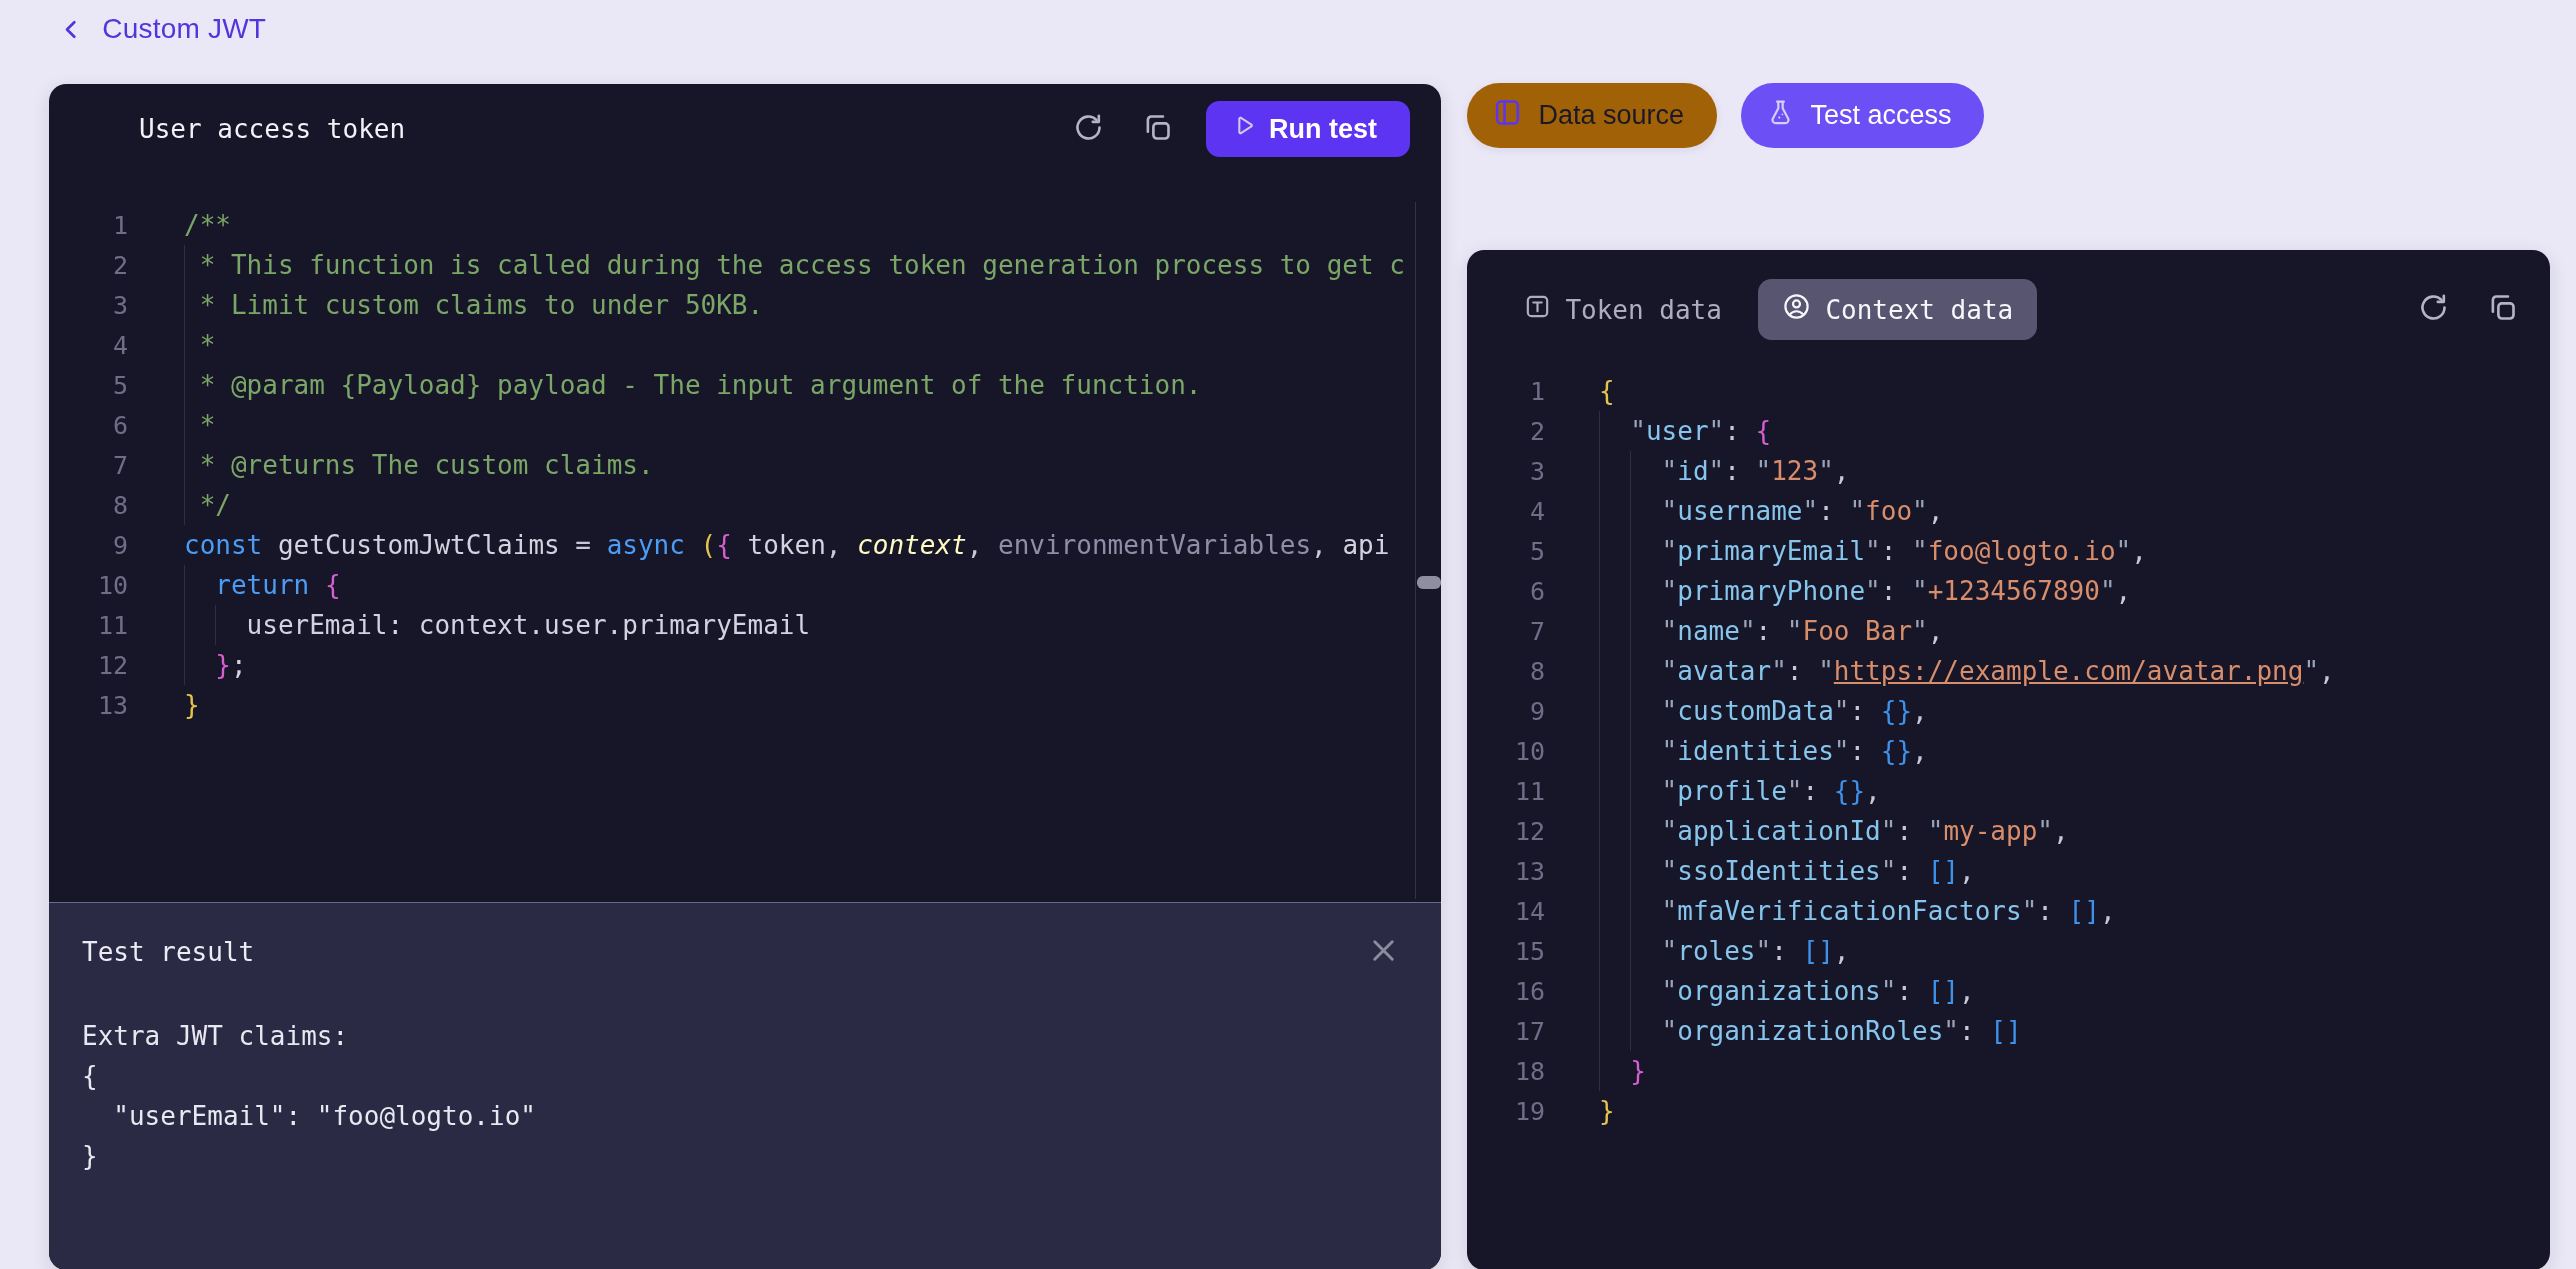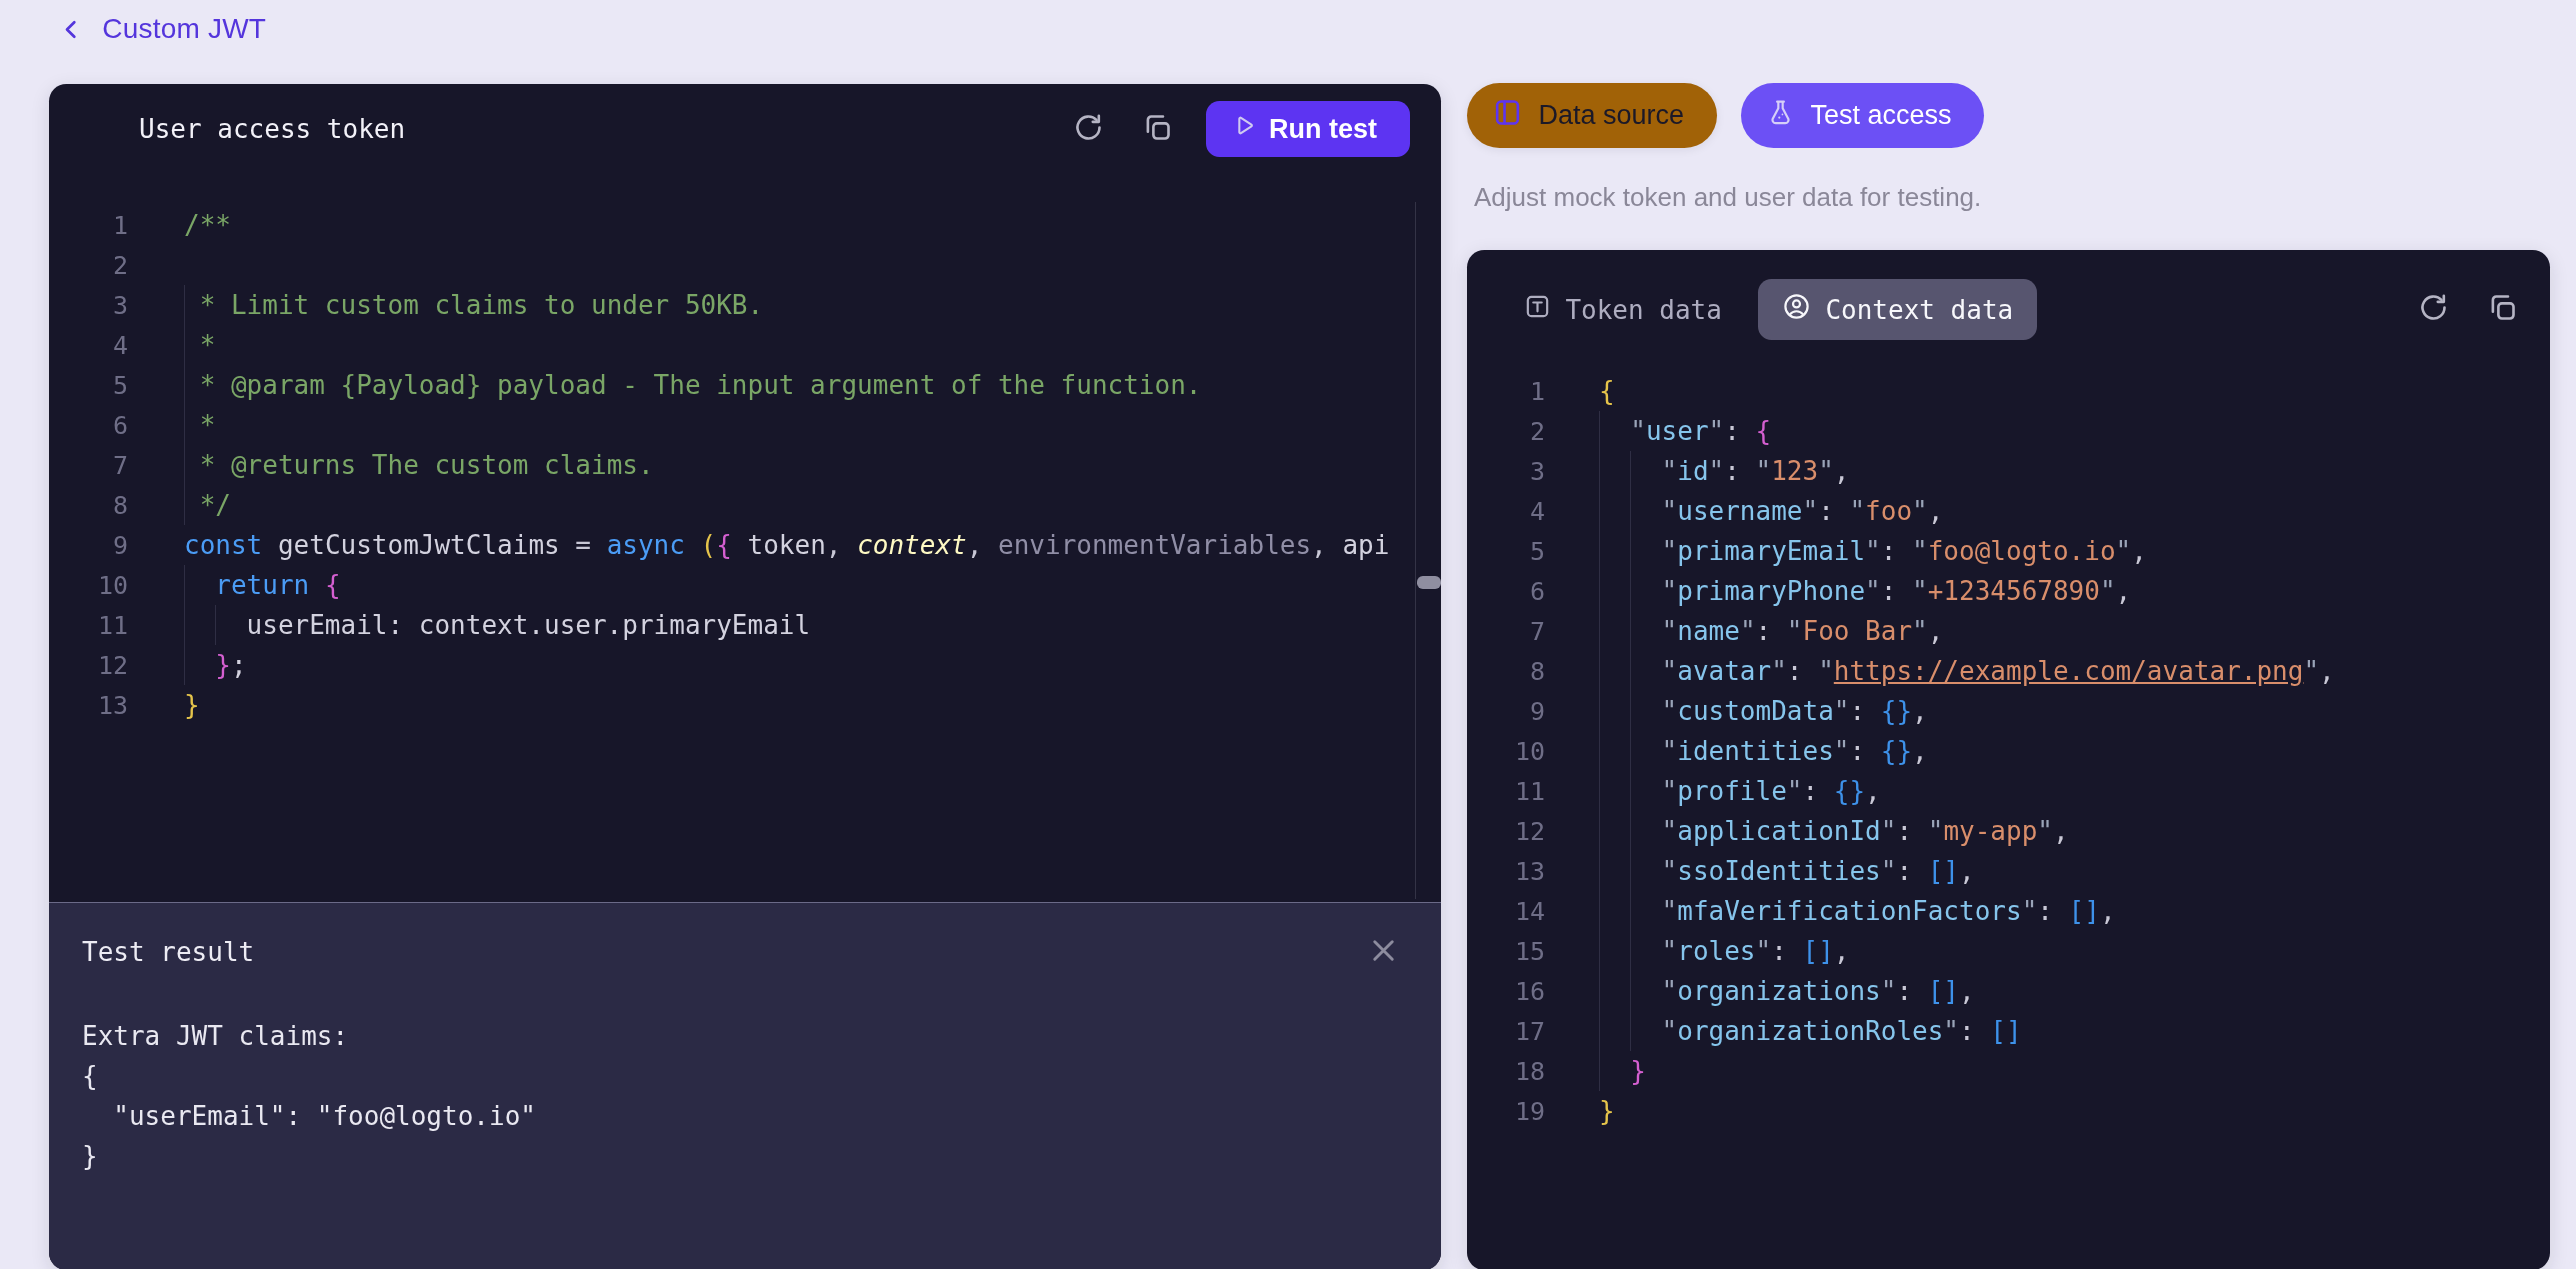--- a/index.html
+++ b/index.html
@@ -107,20 +107,21 @@
       </button>
     </div>
 
     <div class="code ed-code" id="editor-code">
         <div class="cl">
           <span class="ln">1</span>
           <span class="cc"><span class="tk-com">/**</span></span>
         </div>
         <div class="cl">
           <span class="ln">2</span>
+          <span class="cc"><span class="ind g1"></span><span class="tk-com">* This function is called during the access token generation process to get c</span></span>
         </div>
         <div class="cl">
           <span class="ln">3</span>
           <span class="cc"><span class="ind g1"></span><span class="tk-com">* Limit custom claims to under 50KB.</span></span>
         </div>
         <div class="cl">
           <span class="ln">4</span>
           <span class="cc"><span class="ind g1"></span><span class="tk-com">*</span></span>
         </div>
         <div class="cl">
@@ -195,21 +196,20 @@
   <button class="pill pill-testcontext">
     <span>
       <svg width="29" height="29" viewBox="0 0 24 24" fill="none" stroke="#d6cff8" stroke-width="1.8" stroke-linecap="round" stroke-linejoin="round">
           <path d="M9.2 3h5.6M10.2 3v5.4L5.6 17.2A2.6 2.6 0 0 0 8 20.8h8a2.6 2.6 0 0 0 2.4-3.6L13.8 8.4V3"></path>
           <circle cx="11" cy="16.2" r="0.9" fill="#d6cff8" stroke="none"></circle>
           <circle cx="13.6" cy="13.6" r="0.7" fill="#d6cff8" stroke="none"></circle>
         </svg>
     </span>
     <span>Test access</span>
   </button>
-  <div class="side-subtitle">Adjust mock token and user data for testing.</div>
 
   <div class="card context-card">
     <div class="tabs-row">
       <div class="tab tab-token">
         <span>
           <svg width="29" height="29" viewBox="0 0 24 24" fill="none" stroke="currentColor" stroke-width="1.8" stroke-linecap="round" stroke-linejoin="round">
               <rect x="4" y="4" width="16" height="16" rx="3"></rect>
               <path d="M8.5 8.7h7M12 8.7V16"></path>
             </svg>
         </span>

